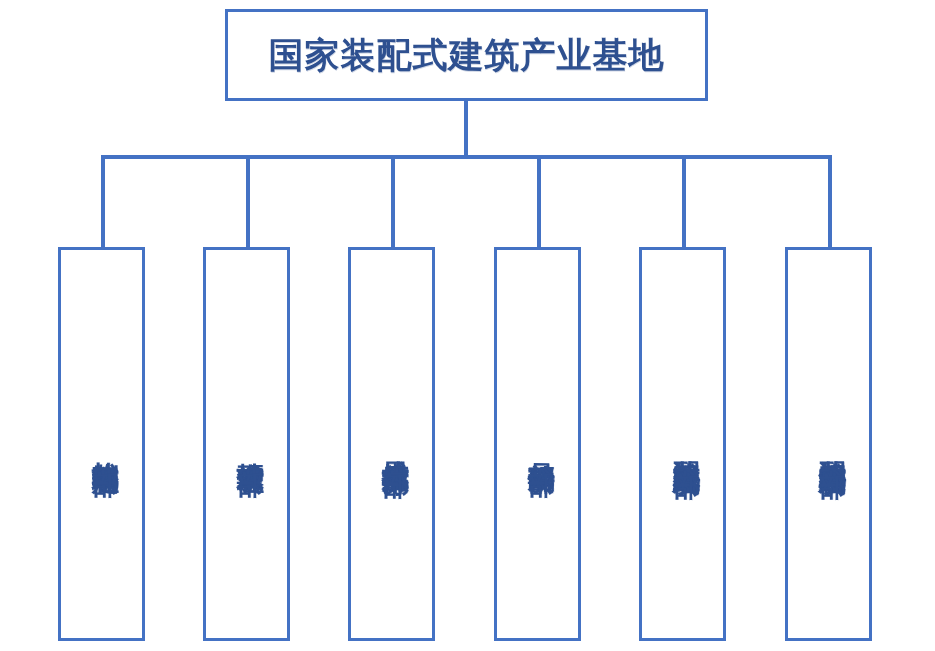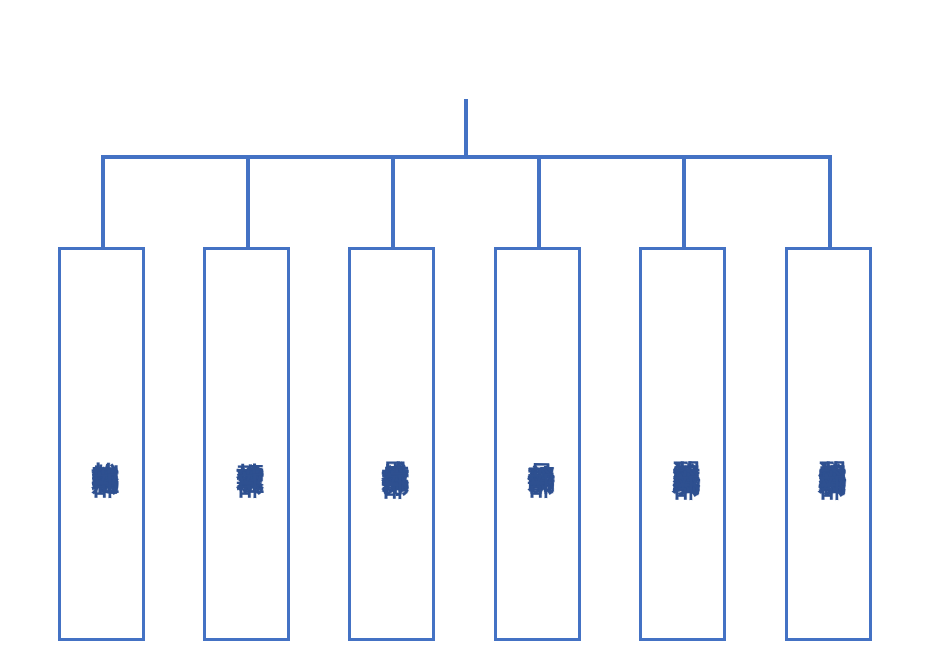--- a/index.html
+++ b/index.html
@@ -87,20 +87,23 @@
   .drop {
     top: 155px;
     height: 94px;
   }
 </style>
 </head>
 <body>
 
 <div id="canvas">
 
+  <div class="node root-node">
+    <span class="root-label">国家装配式建筑产业基地</span>
+  </div>
 
   <div class="conn conn-v trunk"></div>
   <div class="conn conn-h bus"></div>
 
   <div class="conn conn-v drop" style="left:101px;"></div>
   <div class="conn conn-v drop" style="left:246px;"></div>
   <div class="conn conn-v drop" style="left:391px;"></div>
   <div class="conn conn-v drop" style="left:537px;"></div>
   <div class="conn conn-v drop" style="left:682px;"></div>
   <div class="conn conn-v drop" style="left:828px;"></div>

